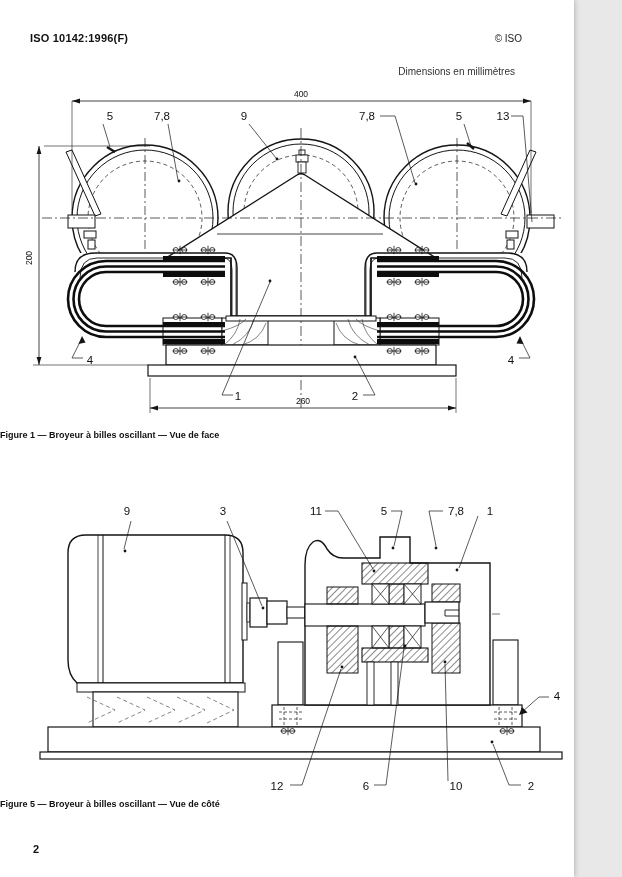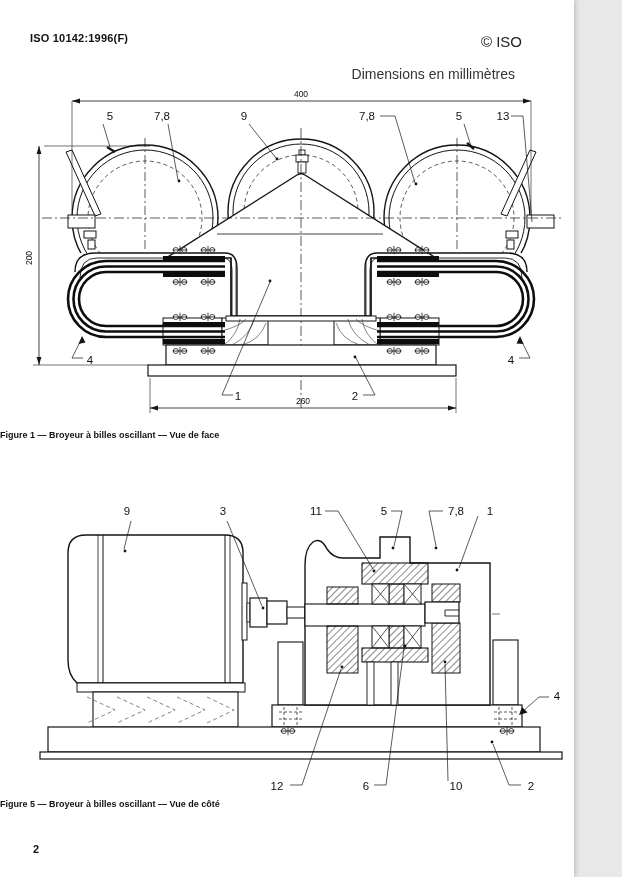--- a/index.html
+++ b/index.html
@@ -1,21 +1,21 @@
 <!DOCTYPE html>
 <html><head>
 <meta charset="utf-8">
 <style>
   html,body{margin:0;padding:0;background:#e8e8e8;}
   .page{position:relative;width:574px;height:877px;background:#ffffff;
         font-family:"Liberation Sans",sans-serif;color:#111;overflow:hidden;
         box-shadow:0 0 6px rgba(0,0,0,.3);}
   .doc-number{position:absolute;left:30px;top:32px;font-size:11px;font-weight:bold;letter-spacing:.2px;}
-  .copyright{position:absolute;right:52px;top:33px;font-size:15px;color:#222;}
-  .dim-note{position:absolute;right:59px;top:66px;font-size:14px;color:#333;}
+  .copyright{position:absolute;right:52px;top:33px;font-size:10px;color:#222;}
+  .dim-note{position:absolute;right:59px;top:66px;font-size:10px;color:#333;}
   .caption{position:absolute;font-size:9px;font-weight:bold;text-align:left;color:#111;}
   .caption1{left:0;width:594px;top:430px;}
   .caption2{left:0;width:590px;top:799px;}
   .page-number{position:absolute;left:33px;top:843px;font-size:11px;font-weight:bold;}
   svg{position:absolute;left:0;top:0;}
   svg text{font-family:"Liberation Sans",sans-serif;fill:#111;}
   .lbl{font-size:11.5px;font-weight:500;}
   .dim{font-size:8.5px;}
   .ln{stroke:#141414;fill:none;}
   .wh{fill:#ffffff;stroke:#141414;}

